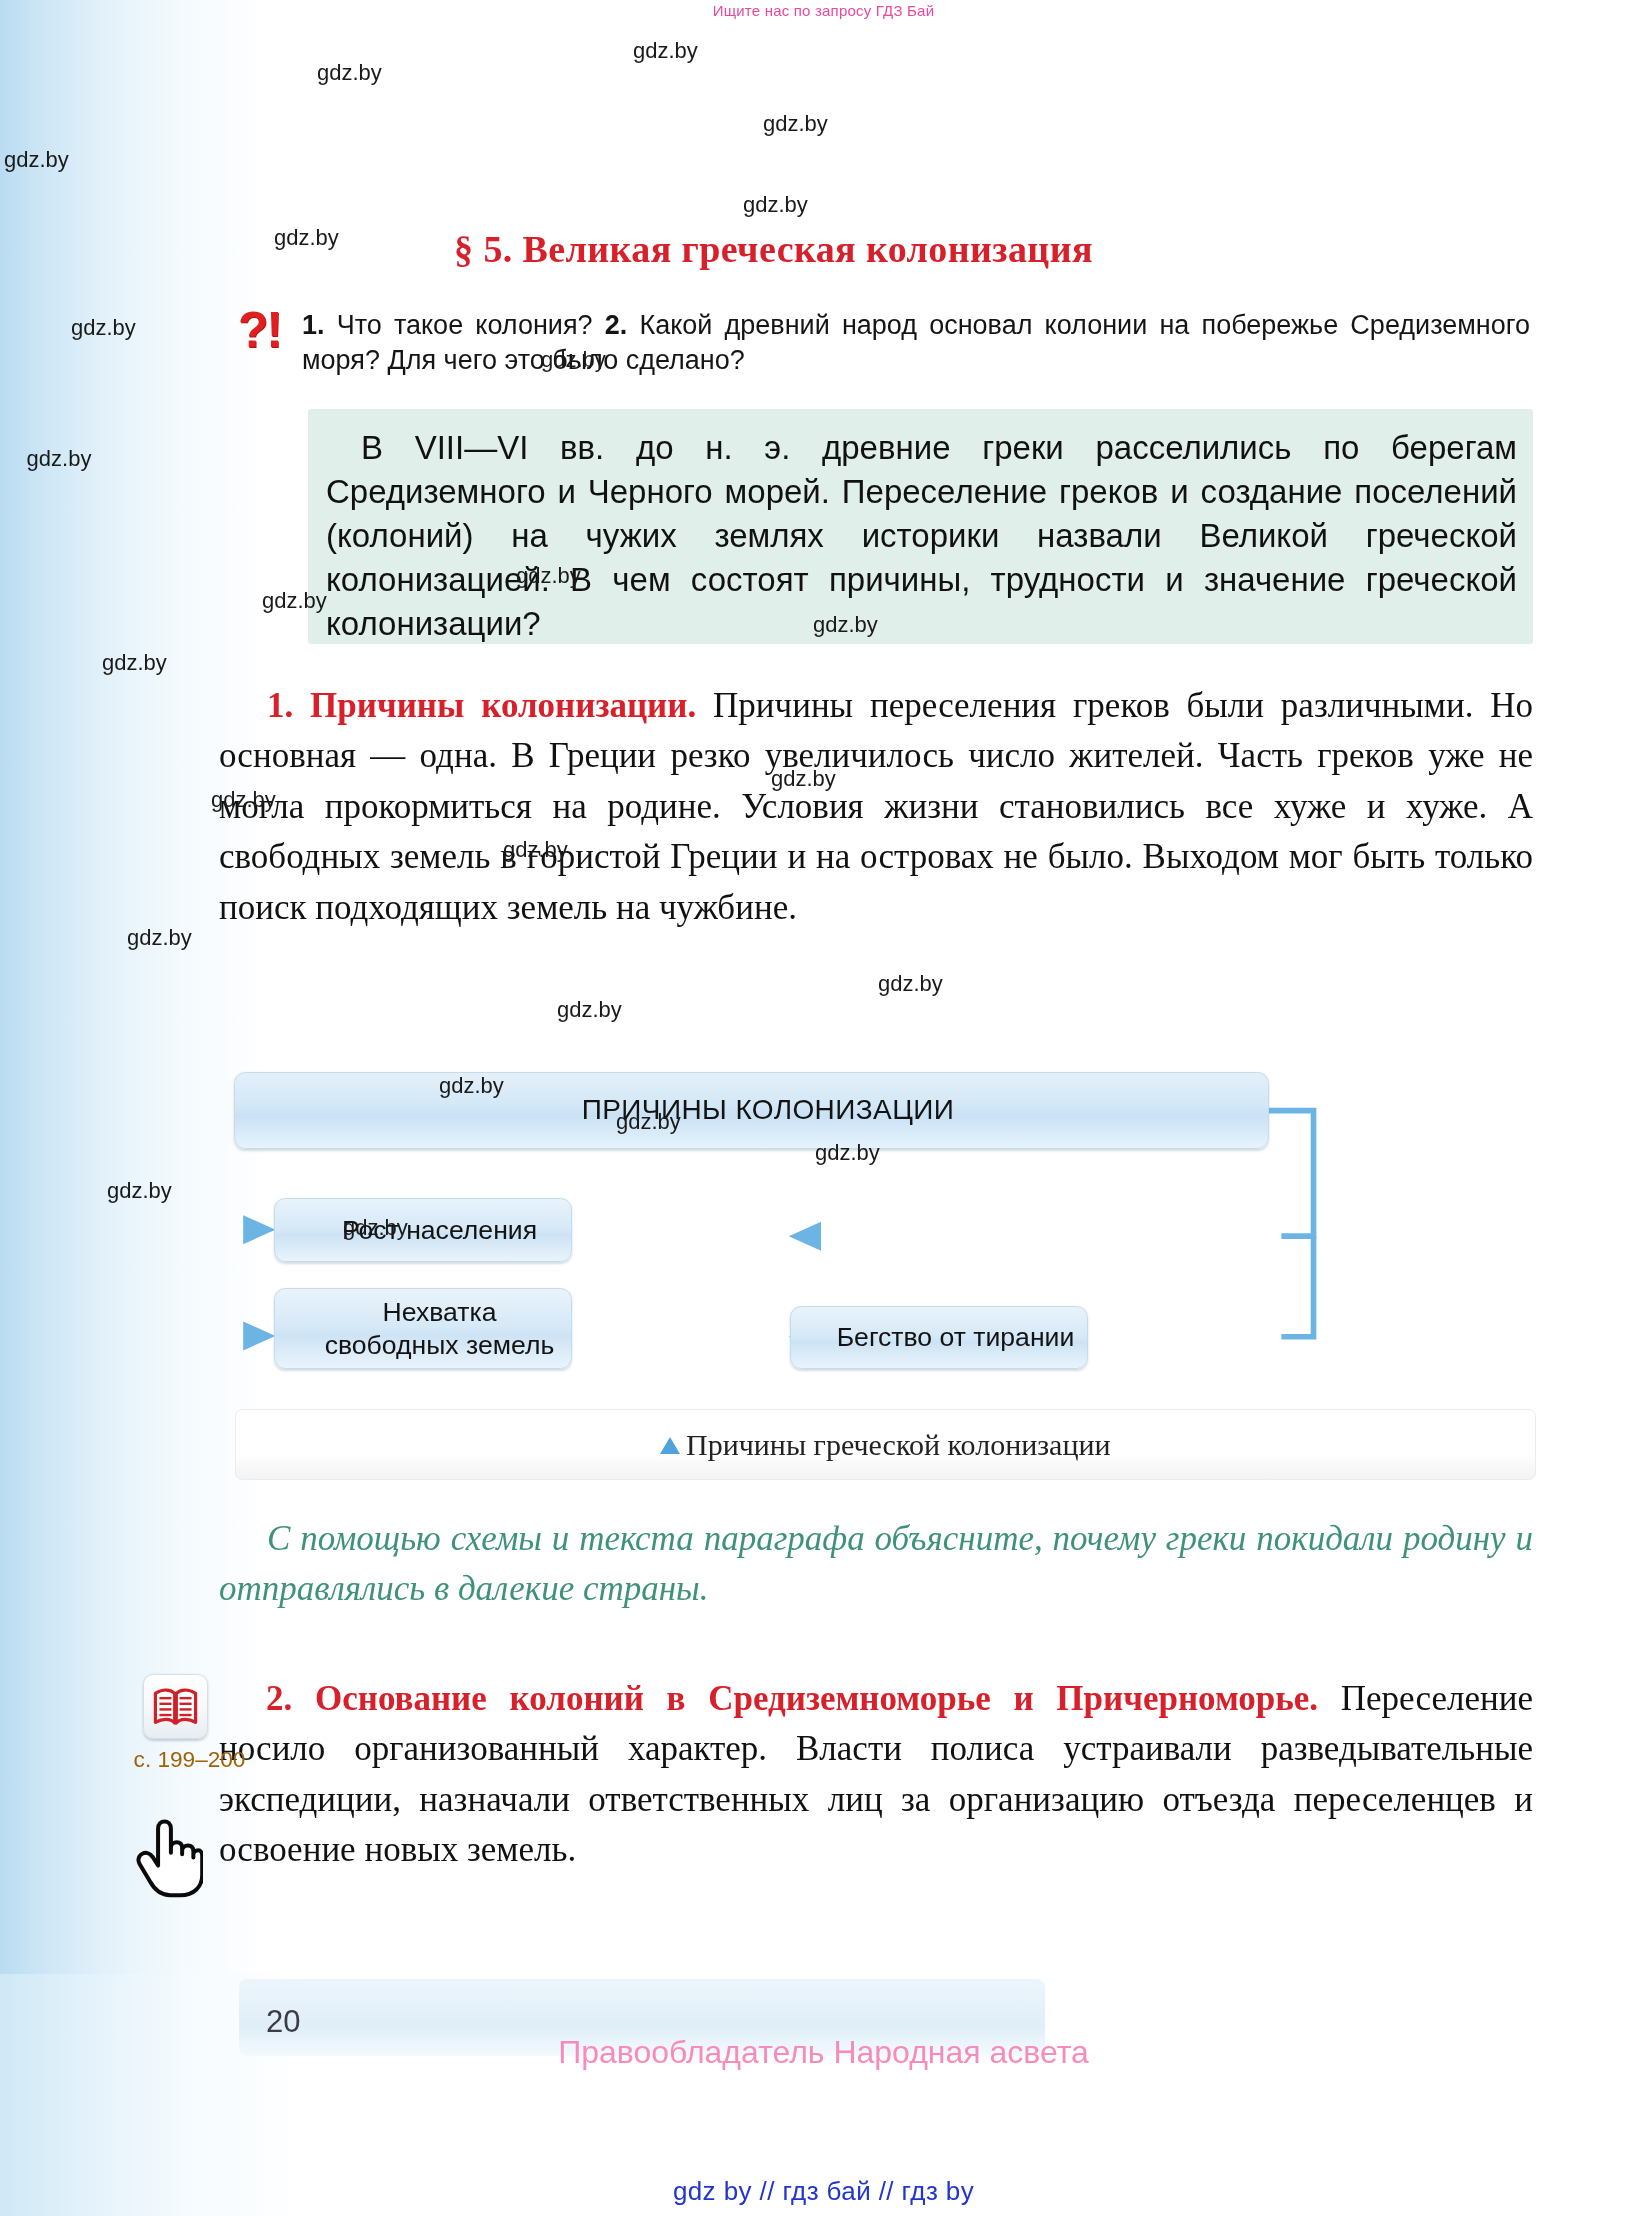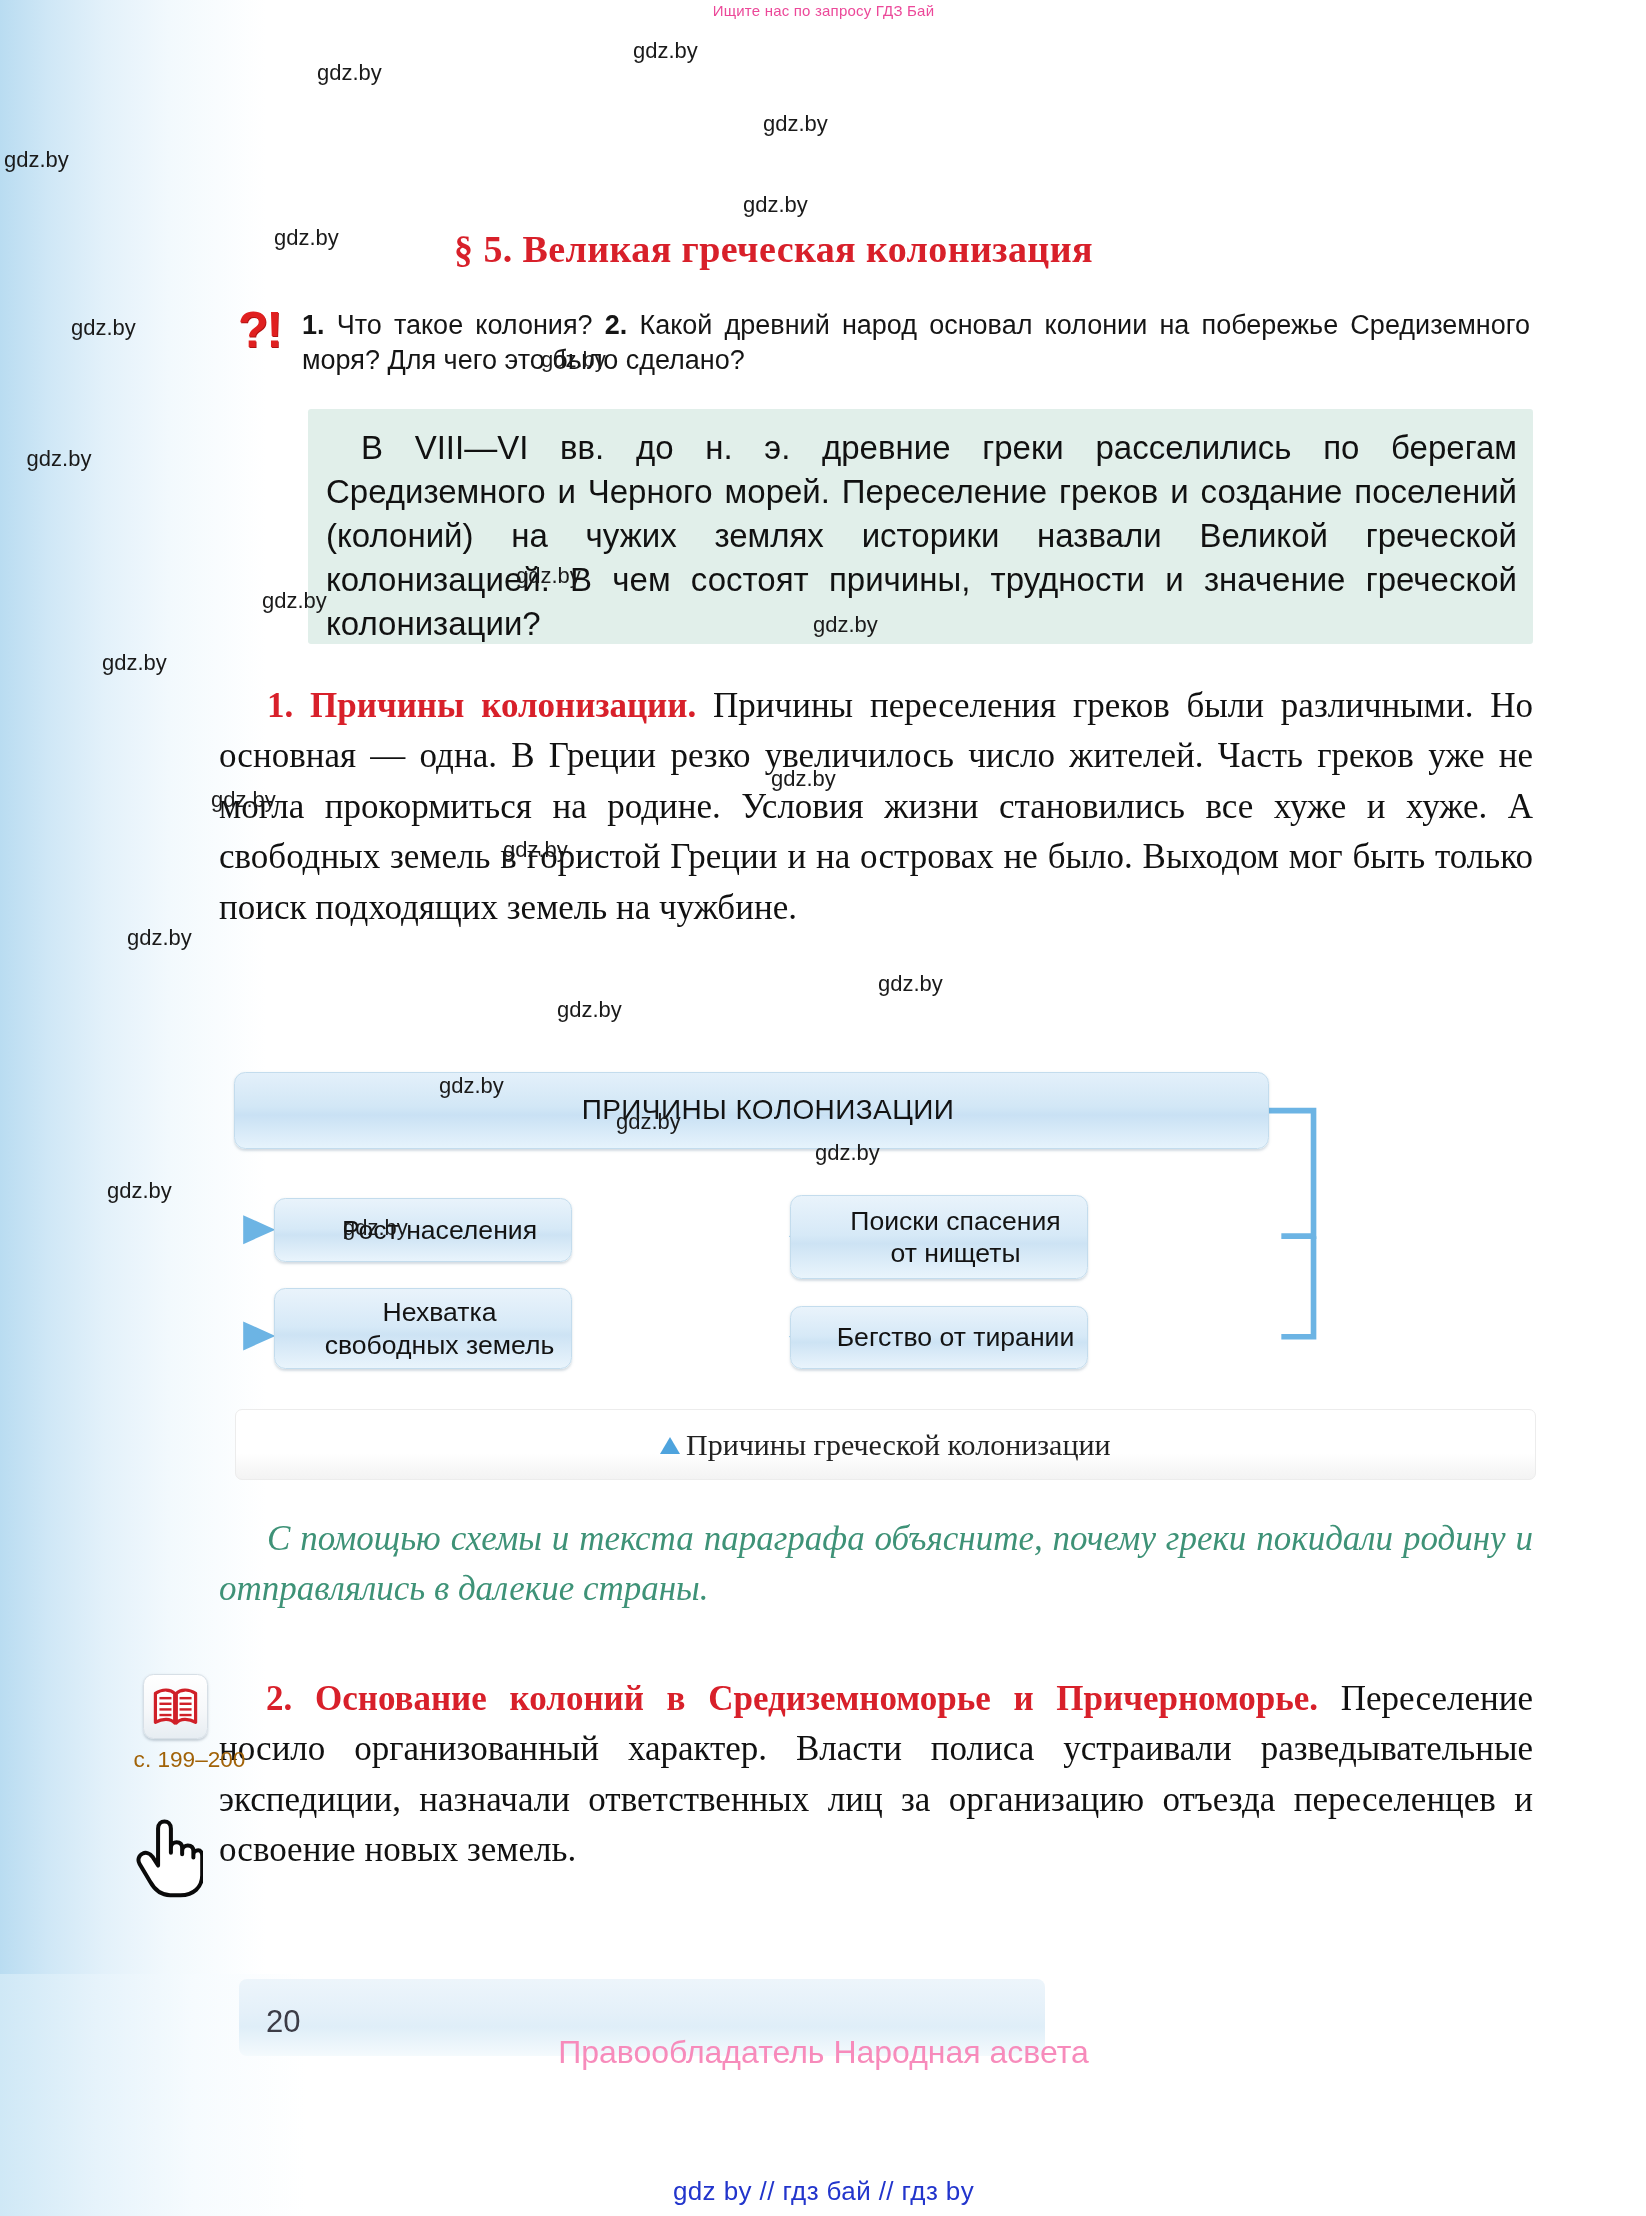--- a/index.html
+++ b/index.html
@@ -428,22 +428,20 @@
     <polygon points="50,328 10,310 10,346" fill="#6cb4e4"></polygon>
 
     <polygon points="688,204 728,186 728,222" fill="#6cb4e4"></polygon>
     <polygon points="688,329 728,311 728,347" fill="#6cb4e4"></polygon>
   </svg>
 
   <div class="dbox" id="dbox-root">ПРИЧИНЫ КОЛОНИЗАЦИИ</div>
   <div class="dbox" id="dbox-growth">Рост населения</div>
   <div class="dbox" id="dbox-land" style="white-space:pre-line">Нехватка
 свободных земель</div>
-  <div class="dbox" id="dbox-poverty" style="white-space:pre-line">Поиски спасения
-от нищеты</div>
   <div class="dbox" id="dbox-tyranny">Бегство от тирании</div>
 </div>
 
 <div id="caption-bar">
   <span id="caption-text"><span id="caption-triangle"></span><span>Причины греческой колонизации</span></span>
 </div>
 
 <div id="task-text">С помощью схемы и текста параграфа объясните, почему греки покидали родину и отправлялись в далекие страны.</div>
 
 <div id="book-icon">

